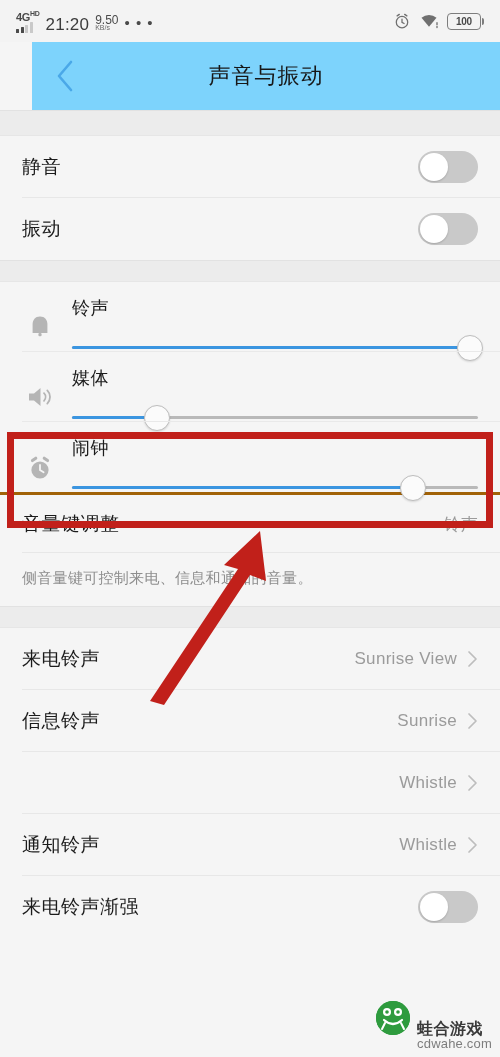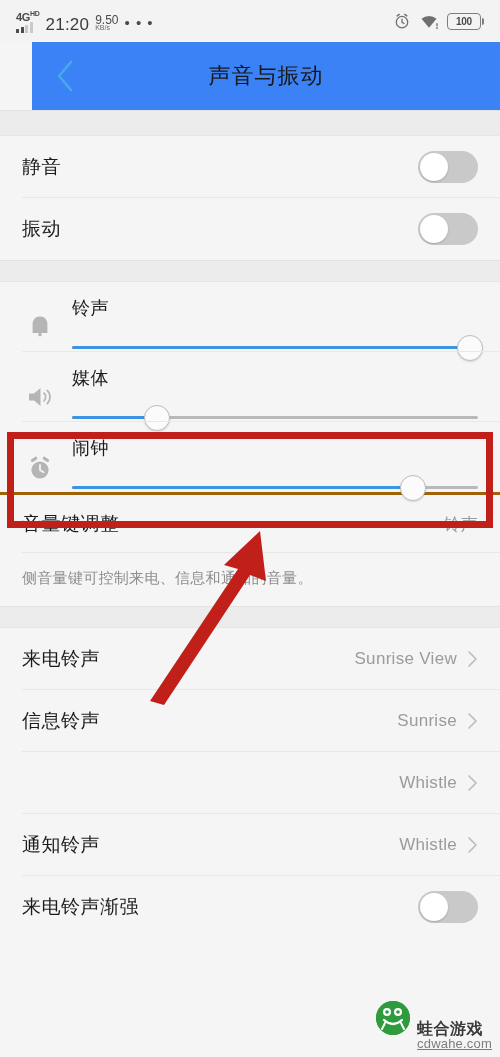--- a/index.html
+++ b/index.html
@@ -35,36 +35,36 @@
   .bars i { width: 3px; background: #9a9a9a; display: block; border-radius: .5px; }
   .bars i.b1 { height: 4px; background:#4a4a4a; }
   .bars i.b2 { height: 6px; background:#4a4a4a; }
   .bars i.b3 { height: 8px; background:#c9c9c9; }
   .bars i.b4 { height: 11px; background:#c9c9c9; }
   .sb-time { font-size: 17px; color: #3c3c3c; line-height: 17px; letter-spacing: .2px; }
   .sb-net { line-height: 8px; padding-bottom: 1px; }
   .sb-net .n1 { font-size: 12px; color: #4a4a4a; display:block; }
   .sb-net .n2 { font-size: 7px; color: #6a6a6a; display:block; }
   .sb-dots { font-size: 15px; color:#4a4a4a; letter-spacing:1px; padding-bottom:2px;}
-  .sb-right { margin-left: auto; display: flex; align-items: center; gap: 8px; }
+  .sb-right { margin-left: auto; display: flex; gap: 8px; }
   .ic-alarm, .ic-wifi { display:block; }
   .battery {
     display:flex; align-items:center;
   }
   .batt-body {
     width: 34px; height: 17px; border: 1.6px solid #7d7d7d; border-radius: 4px;
     display:flex; align-items:center; justify-content:center;
   }
   .batt-body span { font-size: 10px; color:#4a4a4a; font-weight:bold; letter-spacing:-0.3px;}
   .batt-cap { width: 2px; height: 7px; background:#7d7d7d; border-radius:0 2px 2px 0; margin-left:1px;}
 
   
   .titlebar {
     height: 68px;
-    background: #3b82f6;
+    background: #7dd3fc;
     display: flex; align-items: center;
     position: relative;
     margin-left: 32px;
   }
   .back-btn {
     width: 54px; height: 54px;
     display:flex; align-items:center; justify-content:center;
     margin-left: 6px;
   }
   .page-title {
@@ -167,21 +167,21 @@
   .watermark {
     position:absolute; right: 8px; bottom: 6px;
     display:flex; align-items:center; gap:7px; z-index: 40;
   }
   .wm-logo {
     width: 34px; height:34px; border-radius:50%;
     background:#2e9b3e; flex:none; position:relative;
   }
   .wm-text { line-height: 1.05; }
   .wm-cn { font-size: 16px; font-weight:bold; color:#3a3a3a; letter-spacing:.5px;margin-top:36px; }
-  .wm-url { font-size: 13px; color:#7d7d7d; letter-spacing:.2px;text-decoration:underline; }
+  .wm-url { font-size: 13px; color:#7d7d7d; letter-spacing:.2px; }
 </style>
 </head>
 <body>
 
 <div id="screen">
 
   <div class="statusbar">
     <div class="sb-left">
       <div class="sig-wrap">
         <div style="display:flex;flex-direction:column;align-items:flex-start;">

